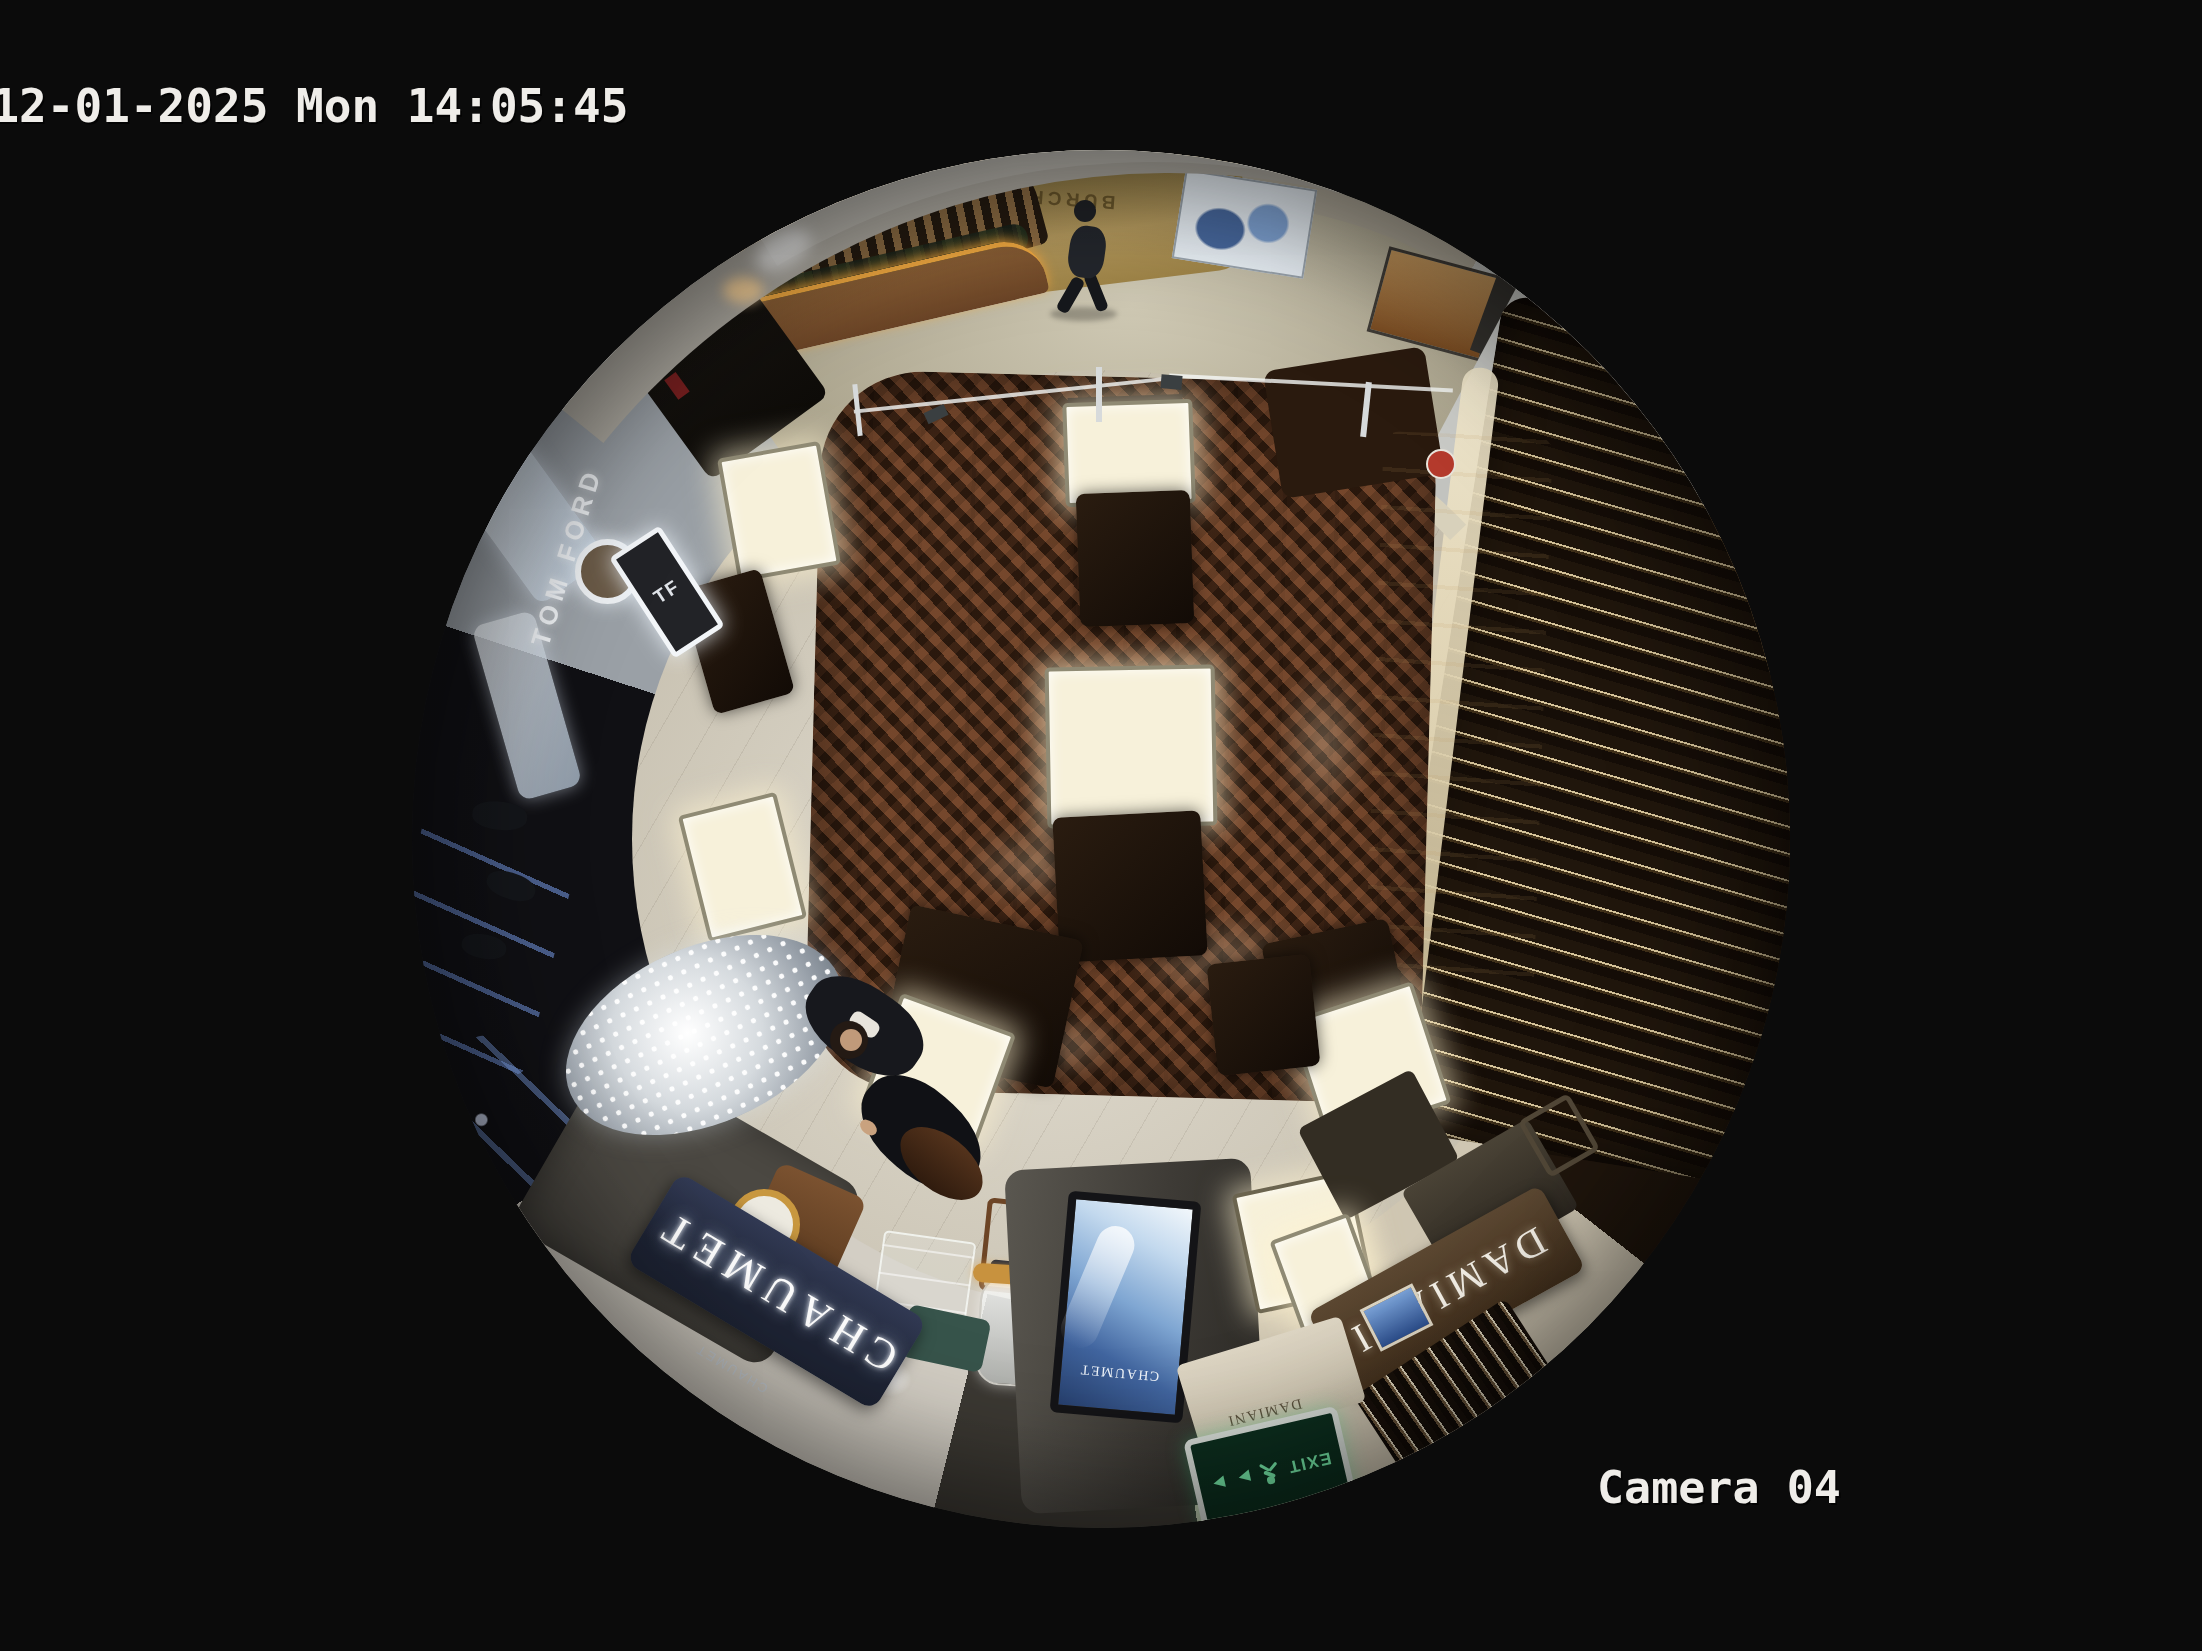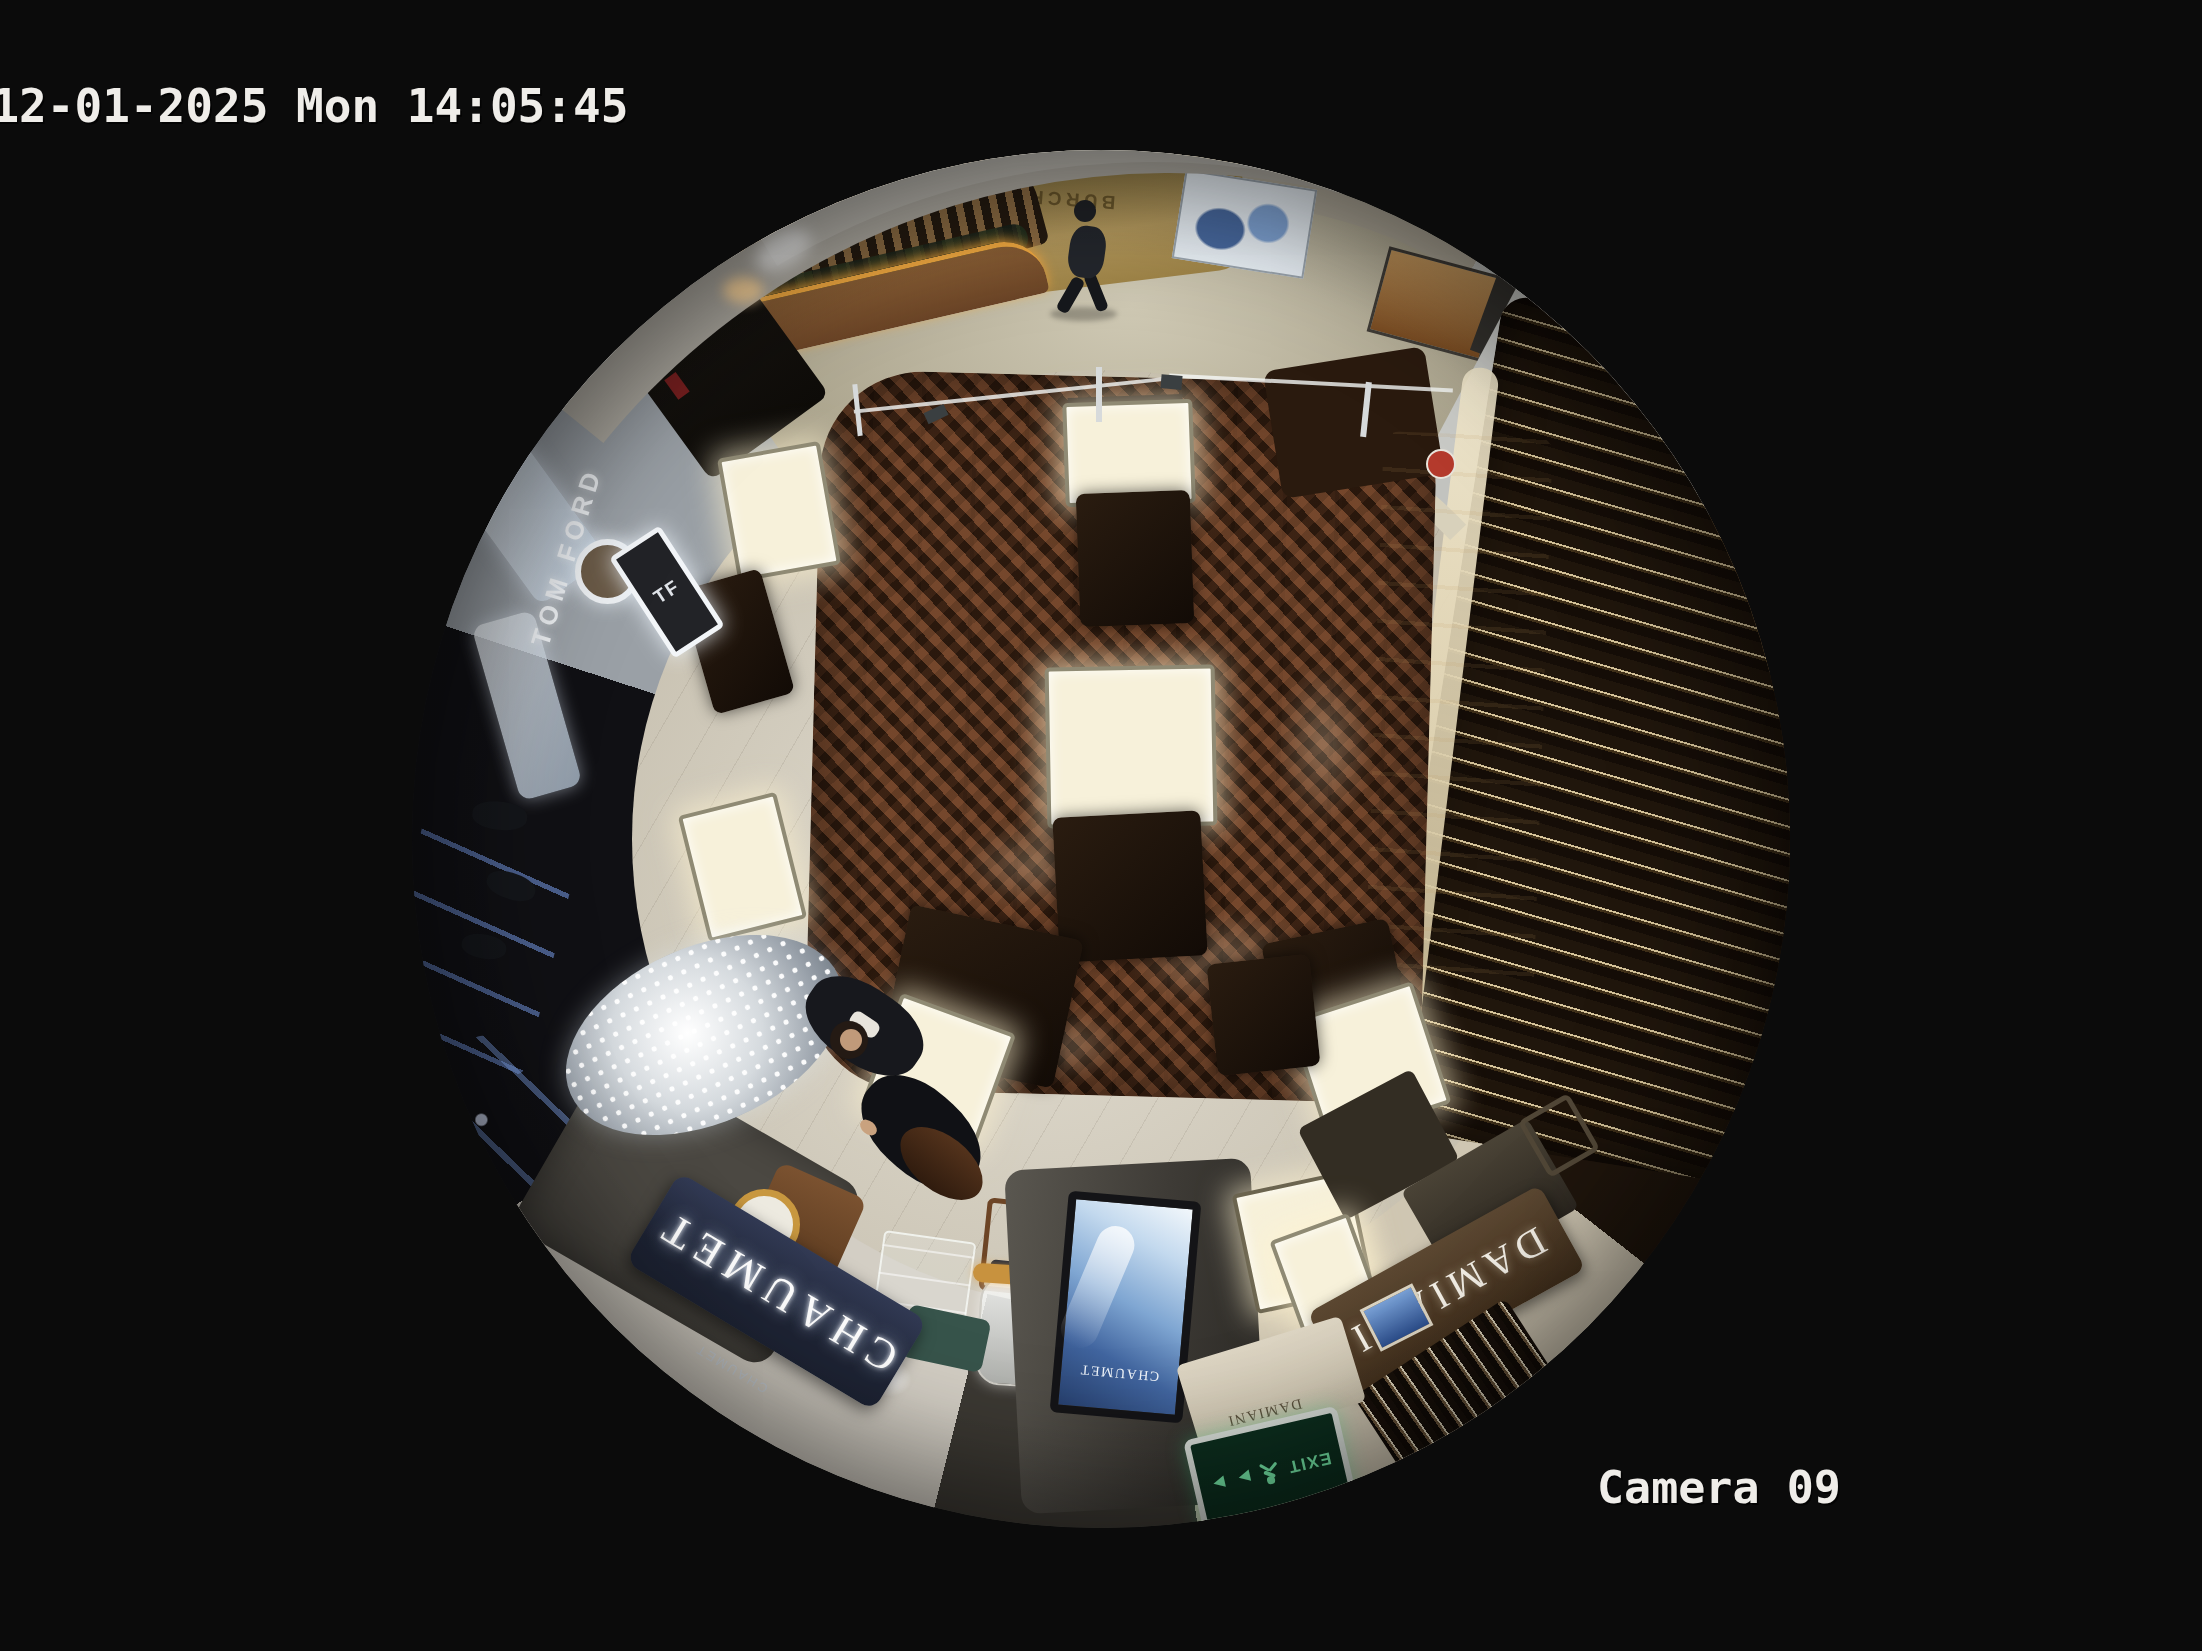--- a/index.html
+++ b/index.html
@@ -270,16 +270,16 @@
       </div>
     </div>
 
     <div class="el" style="left:1014px;top:299px;width:26px;height:26px;border-radius:50%;background:#b43a2c;border:2.6px solid #e8e3da;"></div>
     <div class="el" style="left:341px;top:83px;width:60px;height:34px;border-radius:50%;background:rgba(255,255,255,.75);
       filter:blur(7.7px);transform:rotate(-30deg);"></div>
     <div class="el" style="left:311px;top:127px;width:40px;height:26px;border-radius:50%;background:#ffd9a0;filter:blur(6px);"></div>
   </div>
 
   <div class="osd" style="left:-8.6px;top:79px;font-size:46px;">12-01-2025 Mon 14:05:45</div>
-  <div class="osd" style="left:1597px;top:1461px;font-size:45px;">Camera 09</div>
+  <div class="osd" style="left:1597px;top:1461px;font-size:45px;">Camera 04</div>
 
 </div>
 
 
 </body></html>

